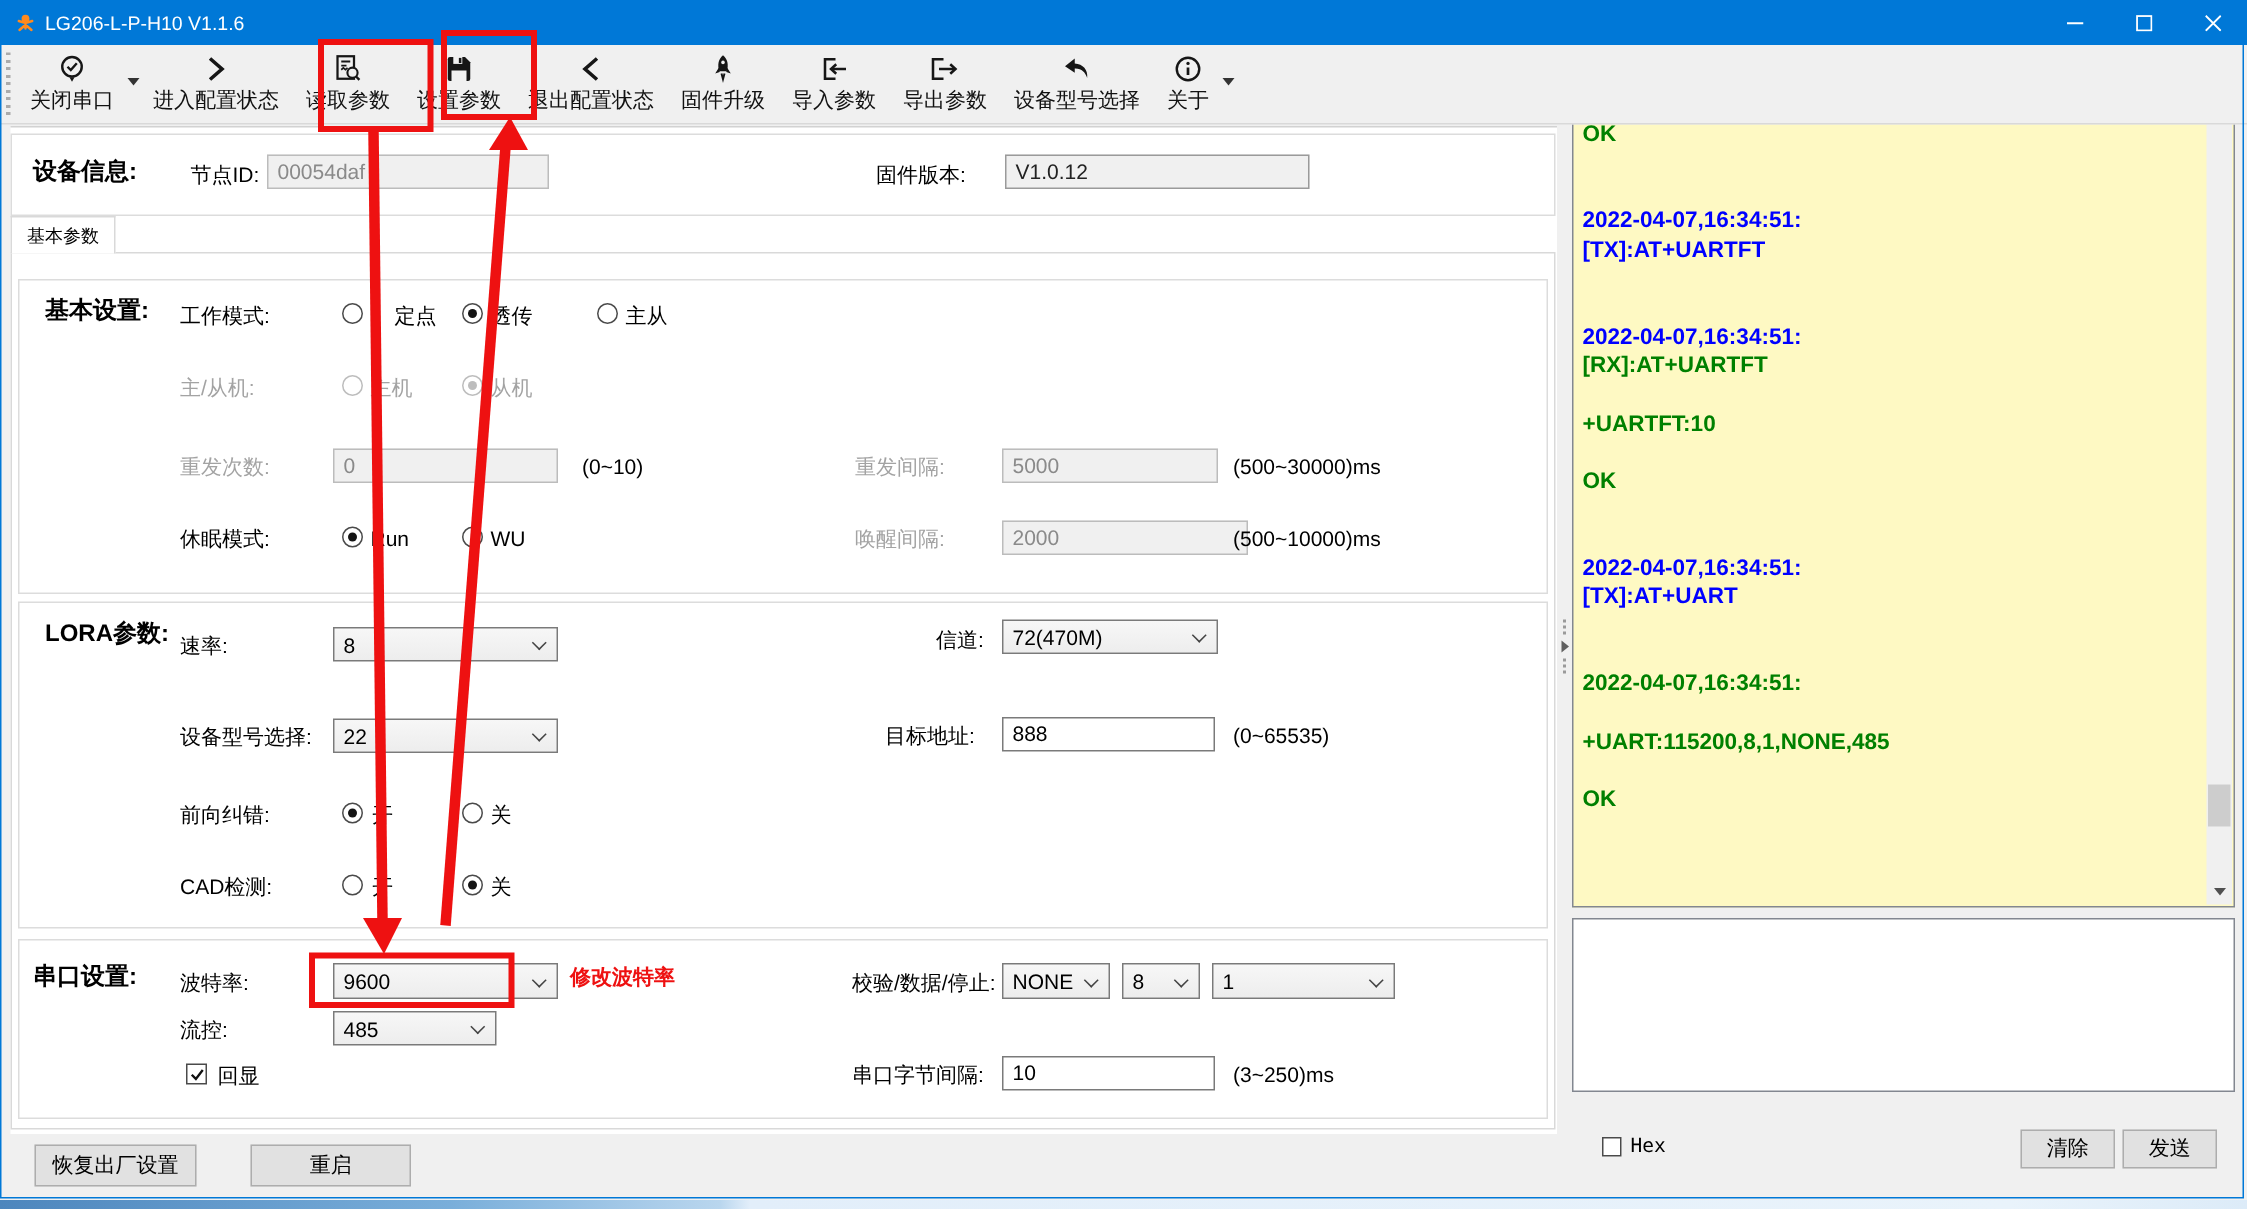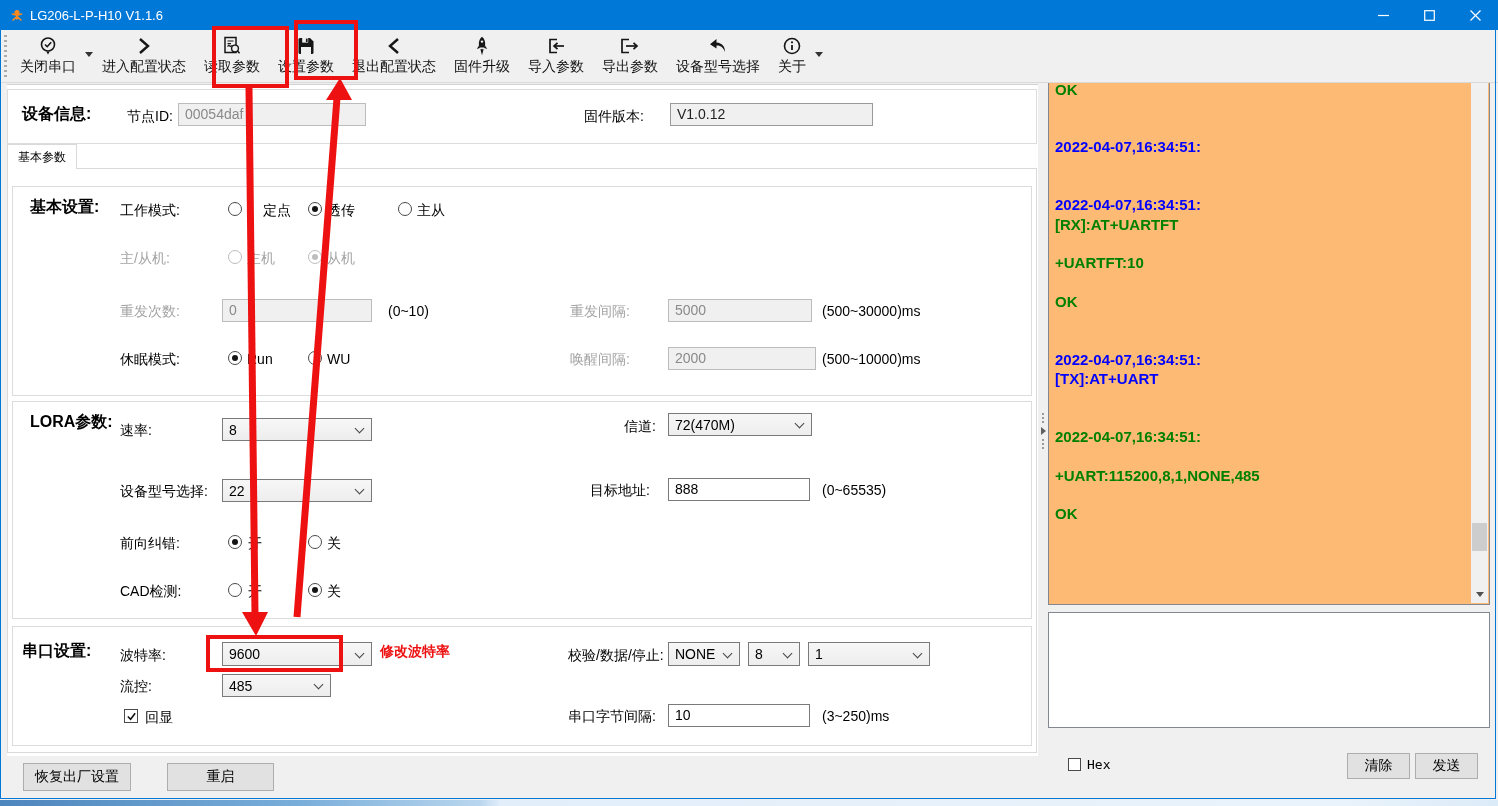--- a/index.html
+++ b/index.html
@@ -43,21 +43,21 @@
   .radio { position:absolute; width:14px; height:14px; border:1px solid #4a4a4a; border-radius:50%; background:#fff; }
   .radio.checked::after { content:''; position:absolute; left:3px; top:3px; width:6px; height:6px; border-radius:50%; background:#141414; }
   .radio.dis { border-color:#bdbdbd; }
   .radio.dis.checked::after { background:#bdbdbd; }
   .chkbox { position:absolute; width:14px; height:14px; border:1px solid #4a4a4a; background:#fff; display:flex; align-items:center; justify-content:center; }
   .tab { position:absolute; background:#fff; border:1px solid #d9d9d9; border-bottom:none; display:flex; align-items:center; justify-content:center; font-size:12px; z-index:2; }
   .content-box { position:absolute; border:1px solid #d9d9d9; background:#fff; }
   .btn { position:absolute; background:#e1e1e1; border:1px solid #adadad; font-size:14px; color:#000; display:flex; align-items:center; justify-content:center; white-space:nowrap; }
 
   
-  .log-box { left:1048px; top:35px; width:442px; height:570px; background:#fdba74; border:1px solid #828790; z-index:1; }
+  .log-box { left:1048px; top:35px; width:442px; height:570px; background:#fef9c3; border:1px solid #828790; z-index:1; }
   .log-lines { position:absolute; left:6px; top:5px; right:20px; font-size:15px; font-weight:bold; line-height:19.3px; }
   .log-line { white-space:nowrap; overflow:hidden; height:19.3px; }
   .vscroll { position:absolute; right:1px; top:1px; bottom:1px; width:17px; background:#f0f0f0; }
   .sb-arrow { position:absolute; left:0; width:17px; height:17px; display:flex; align-items:center; justify-content:center; }
   .tri-up { width:0; height:0; border-left:4px solid transparent; border-right:4px solid transparent; border-bottom:5px solid #505050; }
   .tri-down { width:0; height:0; border-left:4px solid transparent; border-right:4px solid transparent; border-top:5px solid #505050; }
   .sb-thumb { position:absolute; left:1px; width:15px; background:#cdcdcd; }
   .send-box { left:1048px; top:612px; width:442px; height:116px; background:#fff; border:1px solid #828790; z-index:1; }
   .hex-label { font-size:13px; font-family:"DejaVu Sans Mono","Liberation Mono",monospace; color:#000; }
 
@@ -256,21 +256,21 @@
   <span class="flabel dis" style="left:563px;top:218px;">重发间隔:</span>
   <div class="tinput ro" style="left:661px;top:214px;width:144px;">5000</div>
   <span class="hint" style="left:815px;top:218px;">(500~30000)ms</span>
 
   <span class="flabel" style="left:113px;top:266px;">休眠模式:</span>
   <span class="radio checked" style="left:221px;top:266px;"></span>
   <span class="flabel" style="left:240px;top:266px;">Run</span>
   <span class="radio" style="left:301px;top:266px;"></span>
   <span class="flabel" style="left:320px;top:266px;">WU</span>
   <span class="flabel dis" style="left:563px;top:266px;">唤醒间隔:</span>
-  <div class="tinput ro" style="left:661px;top:262px;width:148px;">2000</div>
+  <div class="tinput ro" style="left:661px;top:262px;width:164px;">2000</div>
   <span class="hint" style="left:815px;top:266px;">(500~10000)ms</span>
 
   <div class="gbox" style="left:5px;top:316px;width:1020px;height:218px;"></div>
   <span class="sec-title" style="left:23px;top:327px;">LORA参数:</span>
 
   <span class="flabel" style="left:113px;top:337px;">速率:</span>
   <div class="combo" style="left:215px;top:333px;width:150px;">
     <span class="combo-val">8</span>
       <span class="chev"></span>
   </div>
@@ -356,20 +356,21 @@
 </div>
 
 <div class="abs log-box">
   <div class="log-lines">
       <div class="log-line" style="color: rgb(0, 128, 0);">+CAD:OFF</div>
       <div class="log-line">&nbsp;</div>
       <div class="log-line" style="color: rgb(0, 128, 0);">OK</div>
       <div class="log-line">&nbsp;</div>
       <div class="log-line">&nbsp;</div>
       <div class="log-line" style="color: rgb(0, 0, 255);">2022-04-07,16:34:51:</div>
+      <div class="log-line" style="color: rgb(0, 0, 255);">[TX]:AT+UARTFT</div>
       <div class="log-line">&nbsp;</div>
       <div class="log-line">&nbsp;</div>
       <div class="log-line" style="color: rgb(0, 0, 255);">2022-04-07,16:34:51:</div>
       <div class="log-line" style="color: rgb(0, 128, 0);">[RX]:AT+UARTFT</div>
       <div class="log-line">&nbsp;</div>
       <div class="log-line" style="color: rgb(0, 128, 0);">+UARTFT:10</div>
       <div class="log-line">&nbsp;</div>
       <div class="log-line" style="color: rgb(0, 128, 0);">OK</div>
       <div class="log-line">&nbsp;</div>
       <div class="log-line">&nbsp;</div>

